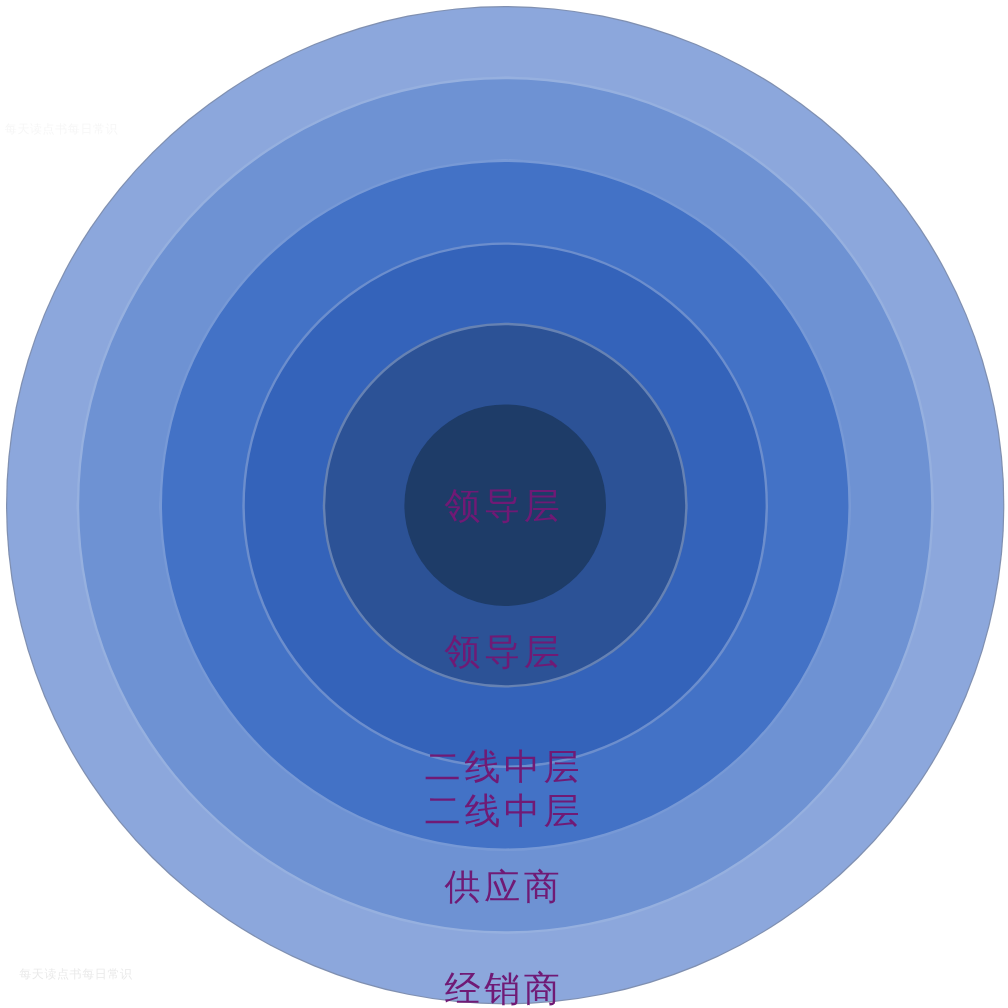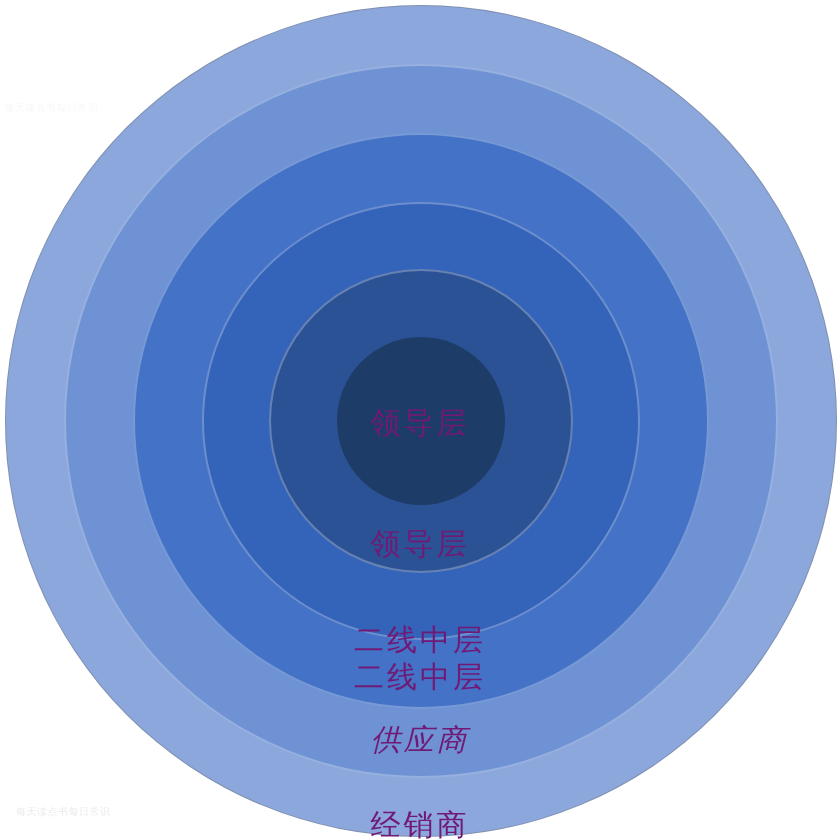--- a/index.html
+++ b/index.html
@@ -20,21 +20,21 @@
 </style>
 </head>
 <body>
 
 <div id="stage">
   <div class="watermark" id="wm-top">每天读点书每日常识</div>
   <div class="watermark" id="wm-bottom">每天读点书每日常识</div>
 <div class="ring outer" style="height: 832px; width: 832px; left: 5px; top: 5px; background: rgb(140, 167, 220);"></div>
     <div class="label" style="top: 785px; margin-top: 20px;">经销商</div>
     <div class="ring" style="height: 714px; width: 714px; left: 64px; top: 64px; background: rgb(110, 146, 211);"></div>
-    <div class="label" style="top: 720px; font-style: italic;">供应商</div>
+    <div class="label" style="top: 720px;">供应商</div>
     <div class="ring" style="height: 576px; width: 576px; left: 133px; top: 133px; background: rgb(67, 114, 198);"></div>
     <div class="label" style="top: 657px;">二线中层</div>
     <div class="ring" style="height: 438px; width: 438px; left: 202px; top: 202px; background: rgb(52, 99, 186);"></div>
     <div class="label" style="top: 620px;">二线中层</div>
     <div class="ring" style="height: 304px; width: 304px; left: 269px; top: 269px; background: rgb(44, 82, 150);"></div>
     <div class="label" style="top: 524px;">领导层</div>
     <div class="ring core" style="height: 168px; width: 168px; left: 337px; top: 337px; background: rgb(30, 60, 104);"></div>
     <div class="label" style="top: 403px;">领导层</div>
   </div>
 

